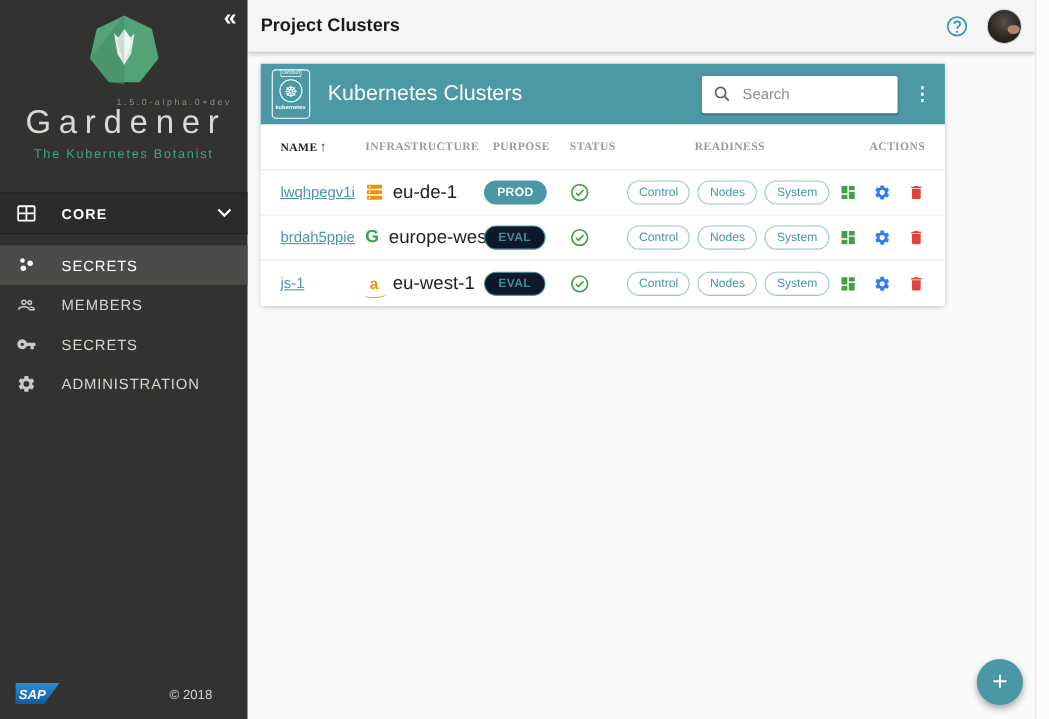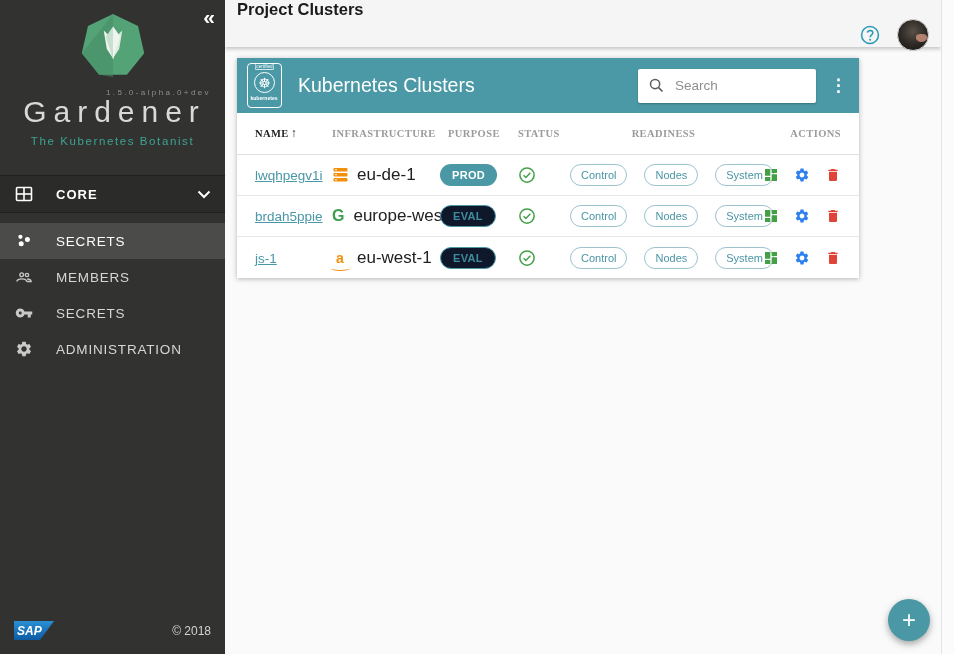--- a/index.html
+++ b/index.html
@@ -55,30 +55,30 @@
     height: 36px; display: flex; align-items: center; padding: 0 14px;
     cursor: pointer; color: #d6d6d4;
   }
   .nav-item .nav-label { font-size: 13.5px; letter-spacing: 0.8px; margin-left: 22px; }
   .nav-item.selected { background: #4b4b49; color: #ffffff; }
   .nav-item.selected .nav-label { color: #ffffff; }
   .nav-icon { width: 20px; height: 20px; display: inline-flex; align-items: center; justify-content: center; flex: 0 0 20px; }
 
   .sidebar-footer {
     margin-top: auto; display: flex; align-items: center;
-    padding: 0 14px 14px 14px;
+    padding: 0 32px 14px 14px;
   }
   .copyright { margin-left: auto; font-size: 12px; color: #d2d2d0; }
 
   
   .main { position: absolute; left: 225px; top: 0; width: 716px; height: 654px; }
   .toolbar {
     position: absolute; left: 0; top: 0; width: 716px; height: 47px;
     background: #f5f5f5; box-shadow: 0 2px 4px rgba(0,0,0,0.22);
-    display: flex; padding: 0 12px; z-index: 4; flex-direction: column;
+    display: flex; align-items: center; padding: 0 12px; z-index: 4;
   }
   .page-title { font-size: 16.5px; font-weight: 700; color: #1b1b1b; }
   .toolbar-right { margin-left: auto; display: flex; align-items: center; gap: 16px; }
   .help-btn { width: 22px; height: 22px; cursor: pointer; display: inline-flex; }
   .avatar {
     width: 32px; height: 32px; border-radius: 50%; cursor: pointer;
     background: radial-gradient(circle at 50% 38%, #5a5148 0%, #2c2824 55%, #171513 100%);
     background-color: #23201d;
     border: 1px solid #d8d8d8;
     position: relative; overflow: hidden;
@@ -175,21 +175,21 @@
     border-bottom: 1.6px solid #f2900c; border-radius: 0 0 80% 60%;
   }
   .chip {
     display: inline-flex; align-items: center; justify-content: center;
     height: 22px; padding: 0 12px; border-radius: 12px;
     font-size: 11px; font-weight: 700; letter-spacing: 0.3px; cursor: default;
   }
   .chip-filled { background: #4a97a5; color: #ffffff; }
   .chip-outline { border: 1px solid #4b99a6; color: #3f8d9c; background: #0f172a; }
   .cell-status { display: flex; }
-  .cell-readiness { display: flex; gap: 17px; }
+  .cell-readiness { display: flex; gap: 7px; }
   .chip-readiness {
     height: 22px; padding: 0 10px; border-radius: 12px; border: 1px solid #9cc3ce;
     color: #4b95a5; font-size: 11px; font-weight: 400; display: inline-flex;
     align-items: center; cursor: default; background: #ffffff;
   }
   .cell-actions { display: flex; justify-content: flex-end; align-items: center; gap: 15px; }
   .action-btn { width: 16px; height: 16px; display: inline-flex; cursor: pointer; }
 
   
   .fab {

